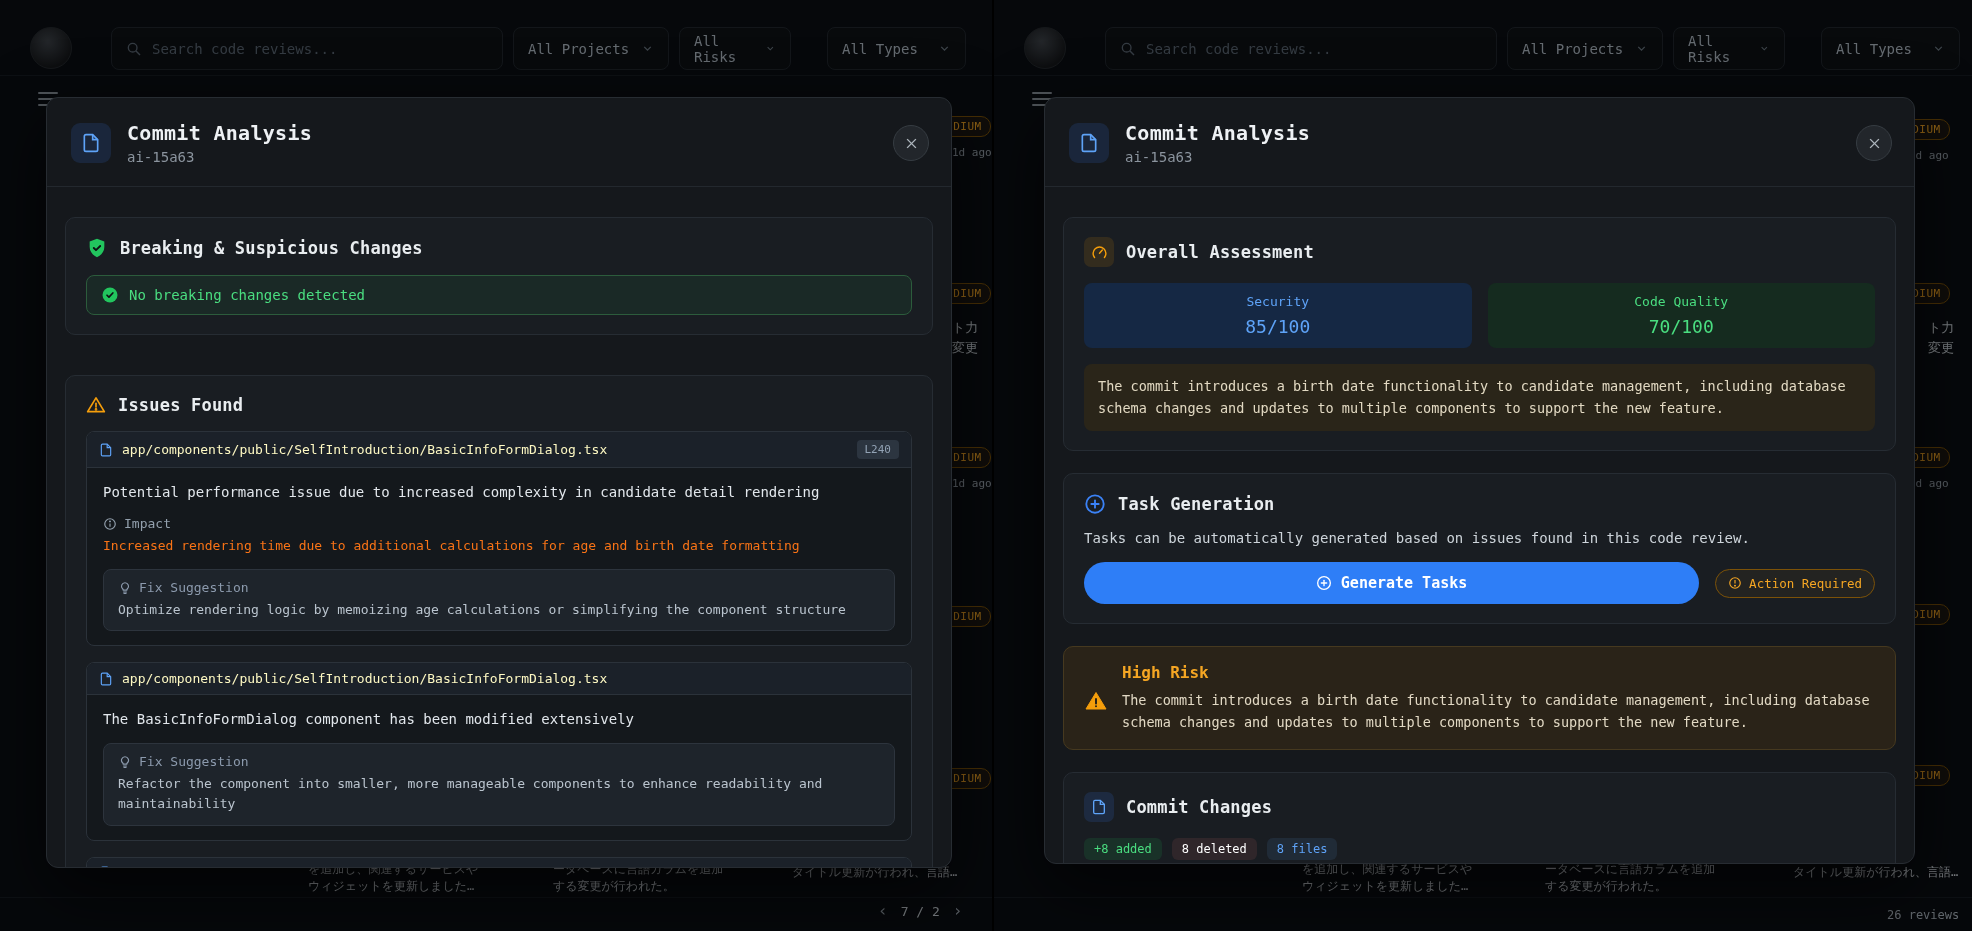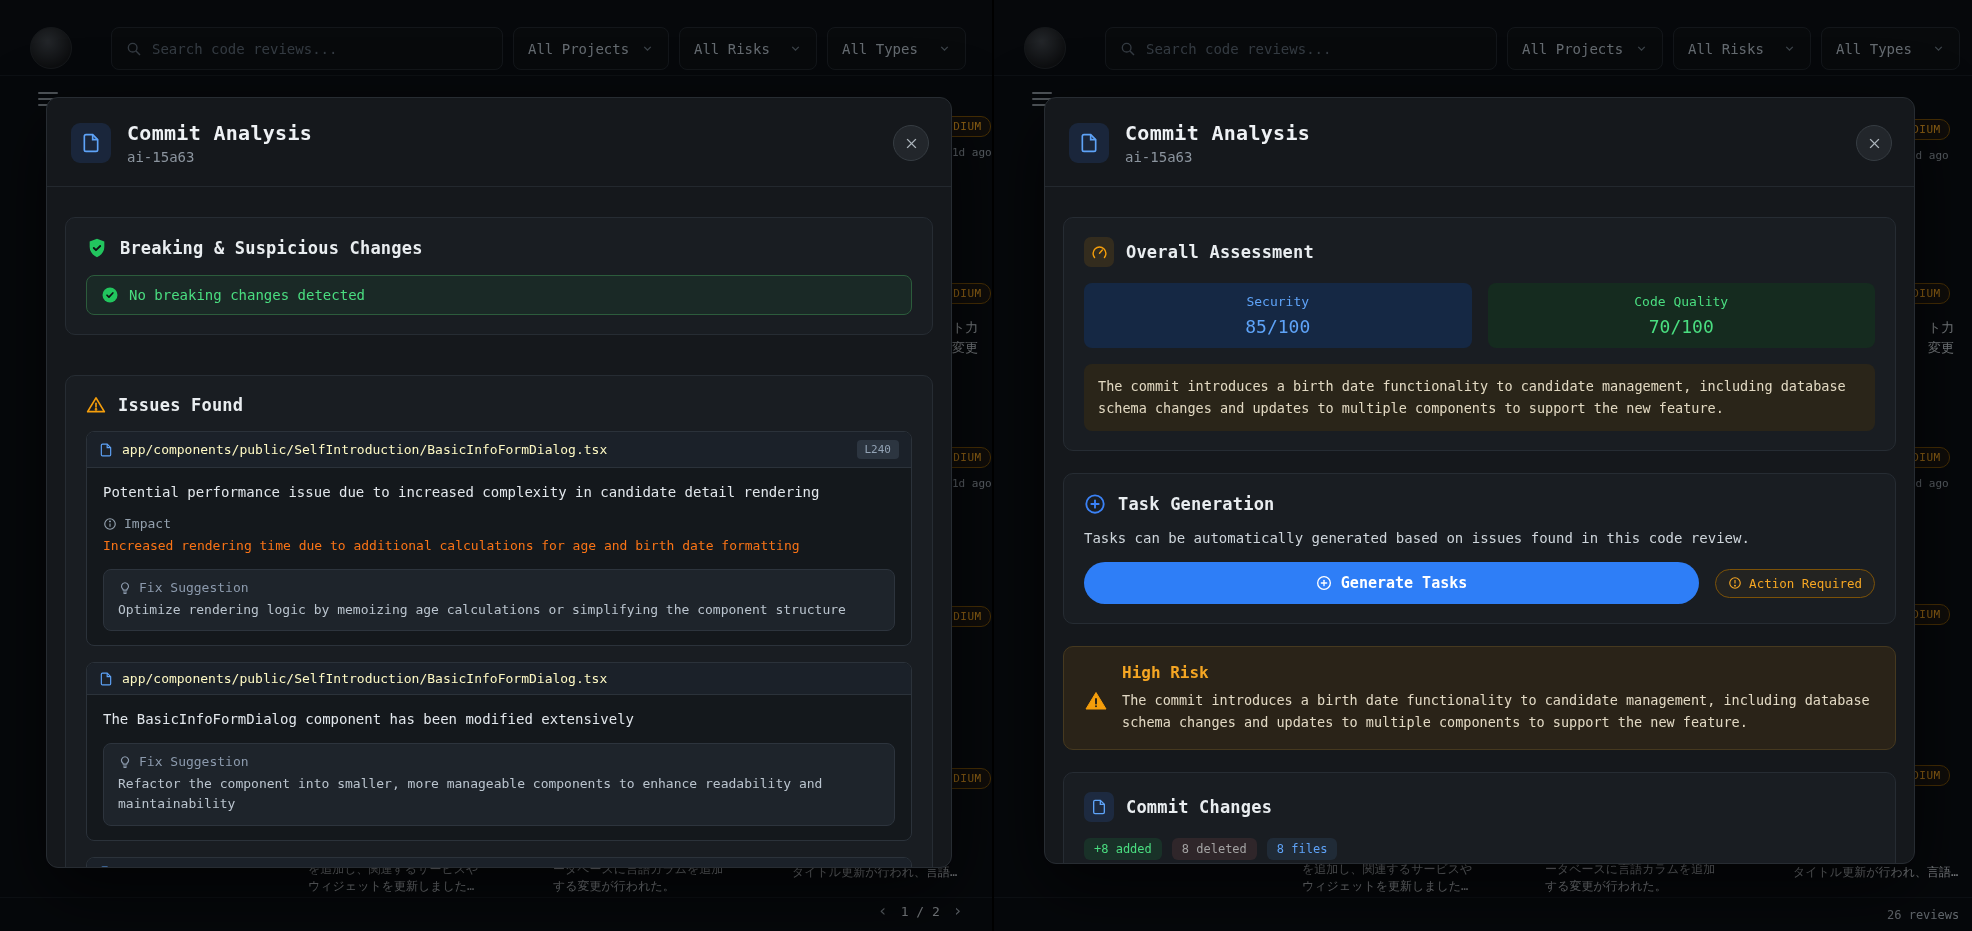--- a/index.html
+++ b/index.html
@@ -15,21 +15,21 @@
     background:radial-gradient(circle at 42% 35%, #3d4248, #17191c 72%); border:1px solid #262a2f; cursor:pointer; }
   .search { position:absolute; left:111px; top:27px; width:392px; height:43px; background:#0e1216;
     border:1px solid #21272e; border-radius:8px; display:flex; align-items:center; gap:10px; padding:0 14px; }
   .search svg { flex:none; color:#5b6672; }
   .search input { flex:1; background:transparent; border:none; outline:none; color:#8d97a2; font:14px "DejaVu Sans Mono","Liberation Mono",monospace; }
   .search input::placeholder { color:#5b6672; }
   .filter { position:absolute; top:27px; height:43px; background:#0e1216; border:1px solid #21272e; border-radius:8px;
     display:flex; align-items:center; justify-content:space-between; padding:0 14px; color:#aeb8c2; font-size:14px; cursor:pointer; }
   .filter svg { color:#6b7680; margin-left:10px; }
   .f-projects { left:513px; width:156px; }
-  .f-risks { left:679px; width:138px; }
+  .f-risks { left:679px; width:112px; }
   .f-types { left:827px; width:139px; }
   .hamburger { position:absolute; left:38px; top:92px; width:20px; cursor:pointer; }
   .hamburger i { display:block; height:2px; background:#8a939c; margin-bottom:4px; border-radius:1px; }
 
   .frag-badge { position:absolute; font-size:11px; letter-spacing:.5px; color:#f5a623; border:1px solid #7c5208;
     background:rgba(245,158,11,.07); border-radius:10px; padding:3px 8px; white-space:nowrap; }
   .frag-meta { position:absolute; font-size:11px; color:#9aa4ae; white-space:nowrap; }
   .frag-jp { position:absolute; font-size:13px; color:#cfd6dd; white-space:nowrap; }
 
   .jp-snippet { position:absolute; font-size:12px; line-height:17px; color:#d4dae1; white-space:pre-line; }
@@ -103,21 +103,21 @@
 
   .risk-card { display:flex; gap:14px; background:#2a2318; border:1px solid #46391f; border-radius:10px; padding:16px 20px; }
   .pr .risk-card { margin-bottom:22px; }
   .risk-icn { color:#f59e0b; margin-top:26px; flex:none; }
   .risk-title { font-size:16px; font-weight:700; color:#f5a623; }
   .risk-txt { margin-top:8px; font-size:13.5px; line-height:1.6; color:#e2d9c4; }
 
   .cbadges { display:flex; gap:10px; margin-top:16px; }
   .cbadge { border-radius:6px; padding:4px 10px; font-size:12px; }
   .b-add { background:rgba(34,197,94,.12); color:#4ade80; }
-  .b-del { background:rgba(248,113,113,.1); color:#a3a3a3; }
+  .b-del { background:rgba(248,113,113,.1); color:#ffffff; }
   .b-files { background:rgba(96,165,250,.1); color:#5ea3f8; }
 </style>
 </head>
 <body>
 
 <div class="panel pl">
 
   <div class="topbar">
     <div class="avatar"></div>
     <div class="search">
@@ -163,21 +163,21 @@
   <span class="frag-badge" style="left:930px;top:768px">MEDIUM</span>
 
   <div class="jp-snippet" style="left:308px;top:861px">を追加し、関連するサービスや
 ウィジェットを更新しました…</div>
   <div class="jp-snippet" style="left:553px;top:861px">ータベースに言語カラムを追加
 する変更が行われた。</div>
   <div class="jp-snippet" style="left:792px;top:864px">タイトル更新が行われ、言語…</div>
   <div class="bottombar"></div>
   <div class="pager">
     <span class="pg-btn">‹</span>
-    <span>1 / 2</span>
+    <span>7 / 2</span>
     <span class="pg-btn">›</span>
   </div>
 
   <div class="overlay"></div>
 
   <div class="modal">
     <div class="mh">
       <div class="mh-left">
         <div class="mh-icon">
           <svg width="20" height="20" viewBox="0 0 24 24" fill="none" stroke="currentColor" stroke-width="2">

